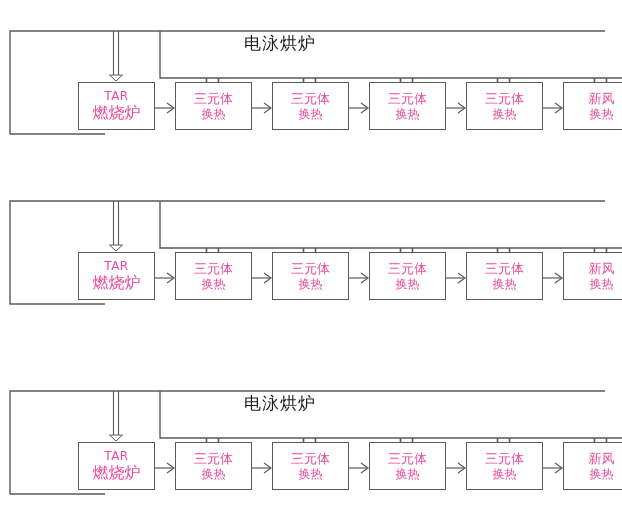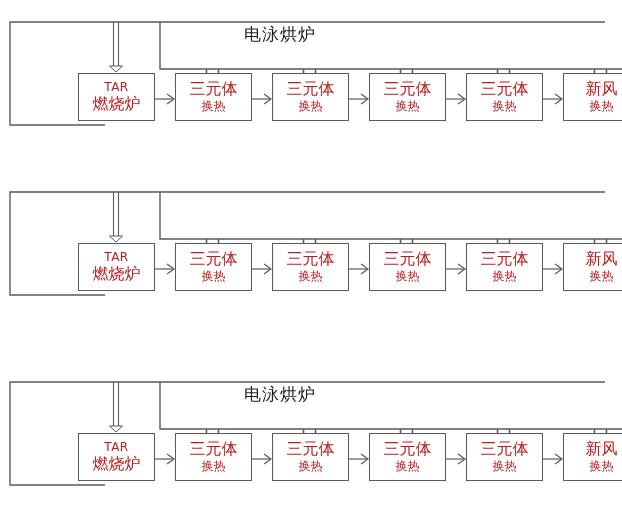--- a/index.html
+++ b/index.html
@@ -3,21 +3,21 @@
 <meta charset="utf-8">
 <style>
   html,body{margin:0;padding:0;}
   body{
     width:622px;height:505px;
     background:#ffffff;
     font-family:"Liberation Sans","DejaVu Sans",sans-serif;
     overflow:hidden;
     position:relative;
   }
-  #stage{position:absolute;left:0;top:7px;width:622px;height:445px;}
+  #stage{position:absolute;left:0;top:16px;width:622px;height:445px;}
   .section{position:absolute;left:0;width:622px;height:130px;}
   .svgwrap{position:absolute;left:0;top:0;width:622px;height:130px;}
   .title{
     position:absolute;
     left:0;width:560px;
     text-align:center;
     top:16px;
     font-family:"DejaVu Sans","Liberation Sans",sans-serif;
     font-size:17px;
     color:#1b1b1b;
@@ -27,26 +27,26 @@
   .box{
     position:absolute;
     box-sizing:border-box;
     border:1px solid #5a5a5a;
     background:#ffffff;
     display:flex;
     flex-direction:column;
     align-items:center;
     justify-content:center;
     font-family:"DejaVu Sans","Liberation Sans",sans-serif;
-    color:#b91c1c;
+    color:#ec4899;
     line-height:1.18;
     overflow:hidden;
   }
   .box .l1,.box .l2{display:block;white-space:nowrap;}
-  .box .l1{font-size:16px;}
+  .box .l1{font-size:13px;}
   .box .l2{font-size:12px;}
   .box.tar .l1{font-size:12px;letter-spacing:.5px;}
   .box.tar .l2{font-size:16px;}
 </style>
 </head>
 <body>
 
 <div id="stage">
     <div class="section" style="top: 0px;">
       <svg class="svgwrap" viewBox="0 0 622 130" width="622" height="130">

